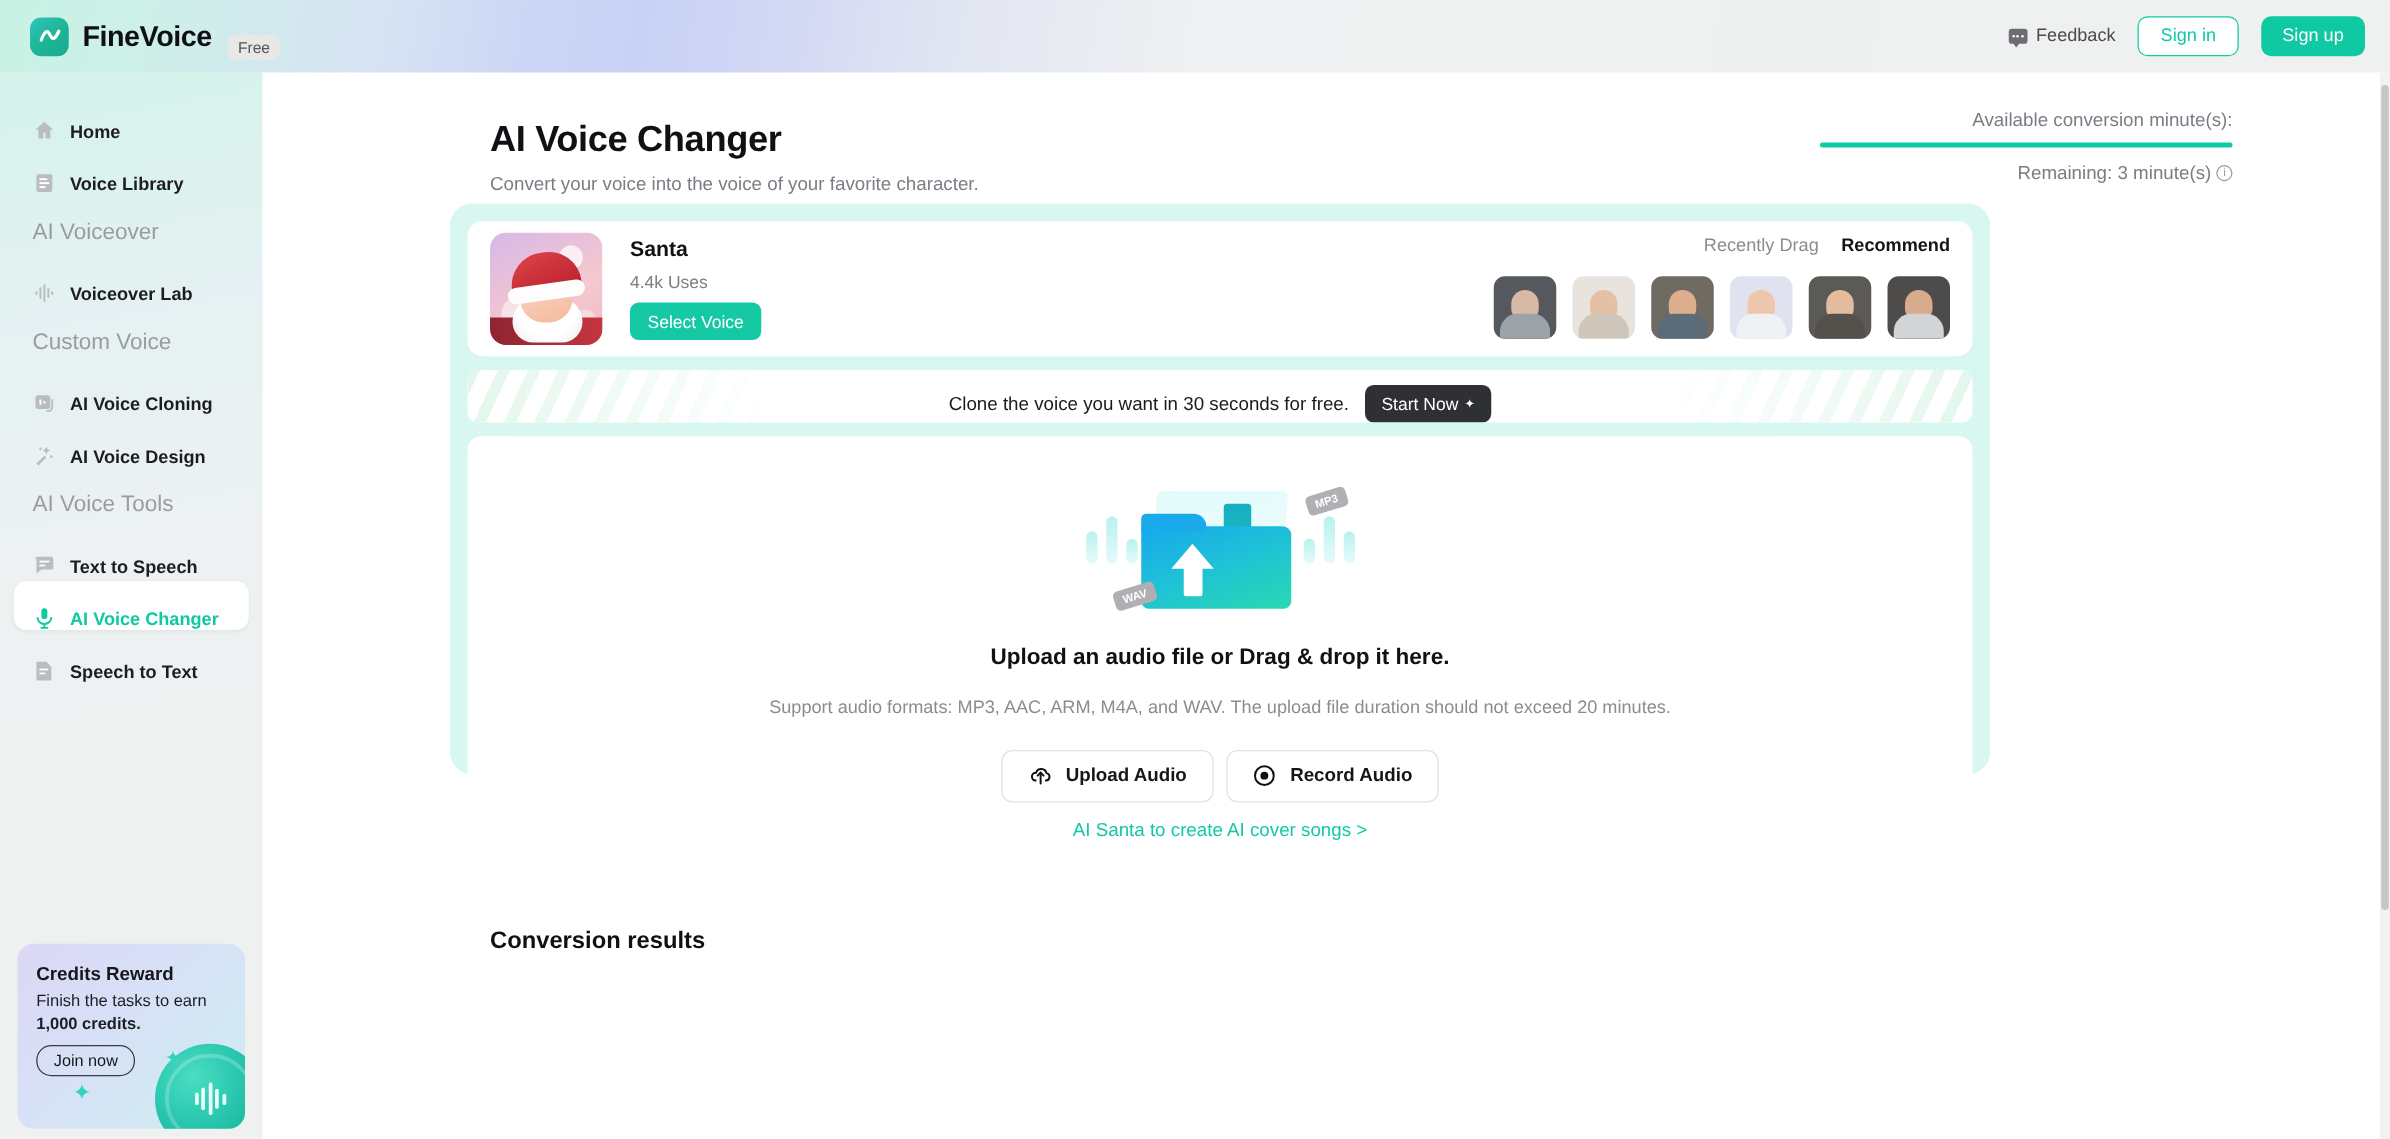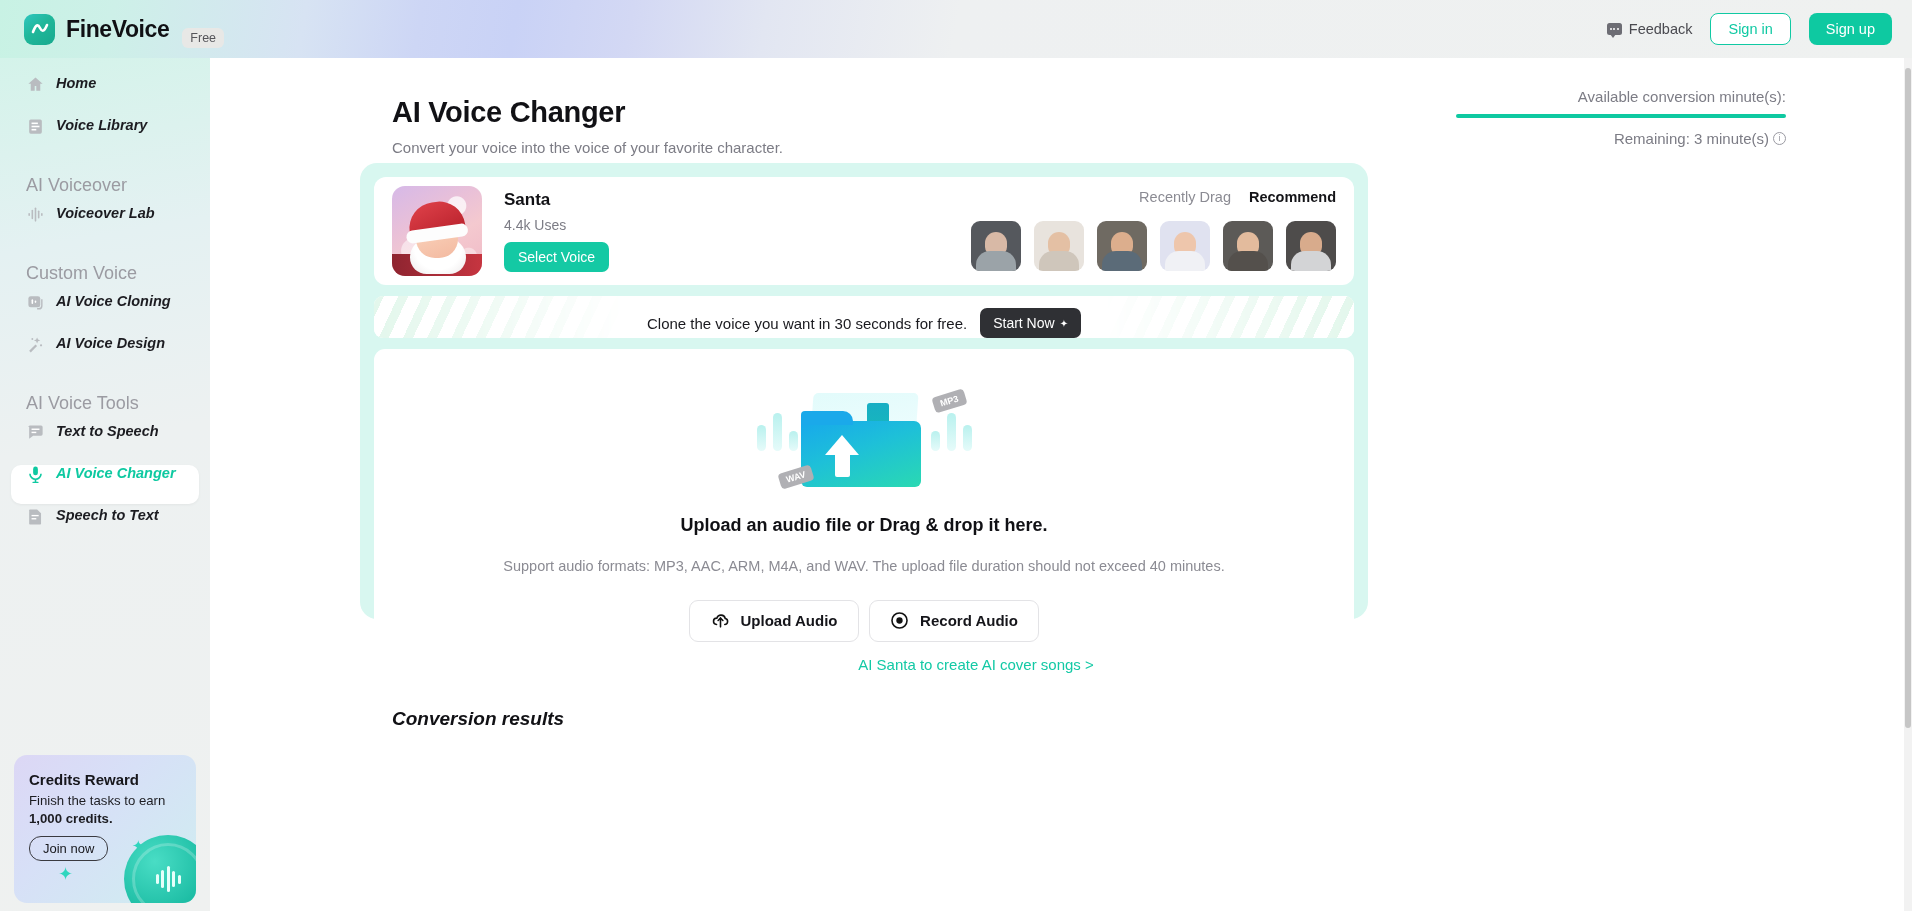--- a/index.html
+++ b/index.html
@@ -80,24 +80,24 @@
 
   
   .sidebar {
     position: absolute; top: 58px; left: 0;
     width: 210px; height: 853px;
     background: linear-gradient(170deg, #d4f3ea 0%, #e4f1f2 22%, #edf1f1 45%, #eff1f0 100%);
     z-index: 20;
   }
   .nav { padding-top: 14px; }
   .nav-item {
-    display: flex; align-items: flex-start; gap: 11px;
+    display: flex; align-items: flex-end; gap: 11px;
     height: 39px; margin: 3px 11px; padding-left: 15px;
     border-radius: 10px; cursor: pointer;
-    font-size: 14.5px; font-weight: 600; color: #1c1c21; font-style: italic;
+    font-size: 14.5px; font-weight: 600; color: #1c1c21;
   }
   .nav-item.active {
     background: #ffffff; color: #0ec9a1;
     box-shadow: 0 1px 3px rgba(0,0,0,.05);
   }
   .nav-group {
     font-size: 18px; color: #9b9ba2;
     padding: 16px 0 6px 26px;
   }
   .nico { width: 19px; height: 19px; flex: 0 0 19px; display:block; }
@@ -172,21 +172,21 @@
   .info-i {
     width: 13px; height: 13px; border-radius: 50%;
     border: 1.2px solid #9a9aa2; color: #9a9aa2;
     font-size: 9px; line-height: 11px; text-align: center;
     display:inline-block;
   }
 
   
   .outer-card {
     position: absolute; top: 105px; left: 150px;
-    width: 1008px; height: 456px;
+    width: 1232px; height: 456px;
     background: #d8f7f0;
     border-radius: 17px;
     padding: 14px;
   }
 
   
   .voice-row {
     background: #fff; border-radius: 12px;
     height: 108px; display: flex; align-items: center;
     padding: 0 18px; position: relative;
@@ -319,22 +319,22 @@
     width: 170px; height: 42px; border: 1.3px solid #e3e3e6; border-radius: 9px;
     background: #fff; display:flex; align-items:center; justify-content:center; gap:11px;
     font-size: 15px; font-weight: 700; color:#15151a; cursor: pointer; font-family: inherit;
   }
 
   .cover-link {
     position: absolute; top: 598px; left: 0; width: 1532px;
     text-align: center; font-size: 15px; color: #13c9a5; cursor: pointer;
   }
   .results-title {
-    position: absolute; top: 650px; left: 182px;
-    font-size: 19px; font-weight: 700; color: #111115; font-style: italic;
+    position: absolute; top: 684px; left: 182px;
+    font-size: 19px; font-weight: 700; color: #111115;
   }
 </style>
 </head>
 <body>
 
 <div class="header">
   <div class="logo-wrap">
     <div class="logo-mark">
       <svg width="20" height="20" viewBox="0 0 20 20">
           <path d="M3 13 C6 5, 8 5, 10 9 C12 13, 14 13, 17 6" stroke="#fff" stroke-width="2.6" fill="none" stroke-linecap="round"></path>
@@ -555,21 +555,21 @@
         </span>
         <div class="f-back"></div>
         <div class="f-sheet"></div>
         <div class="f-front"></div>
         <div class="f-arrow-head"></div>
         <div class="f-arrow-stem"></div>
         <span class="tag mp3">MP3</span>
         <span class="tag wav">WAV</span>
       </div>
       <div class="upload-title">Upload an audio file or Drag &amp; drop it here.</div>
-      <div class="upload-sub">Support audio formats: MP3, AAC, ARM, M4A, and WAV. The upload file duration should not exceed 40 minutes.</div>
+      <div class="upload-sub">Support audio formats: MP3, AAC, ARM, M4A, and WAV. The upload file duration should not exceed 20 minutes.</div>
       <div class="upload-btns">
         <button class="ubtn">
           <svg width="19" height="19" viewBox="0 0 24 24" fill="none" stroke="#111" stroke-width="2" stroke-linecap="round">
               <path d="M7 17a4 4 0 0 1 .4-8A5.5 5.5 0 0 1 18 9.5a3.8 3.8 0 0 1-.6 7.5"></path>
               <path d="M12 20V9"></path>
               <path d="M9 12l3-3 3 3"></path>
             </svg>
           <span>Upload Audio</span>
         </button>
         <button class="ubtn">

